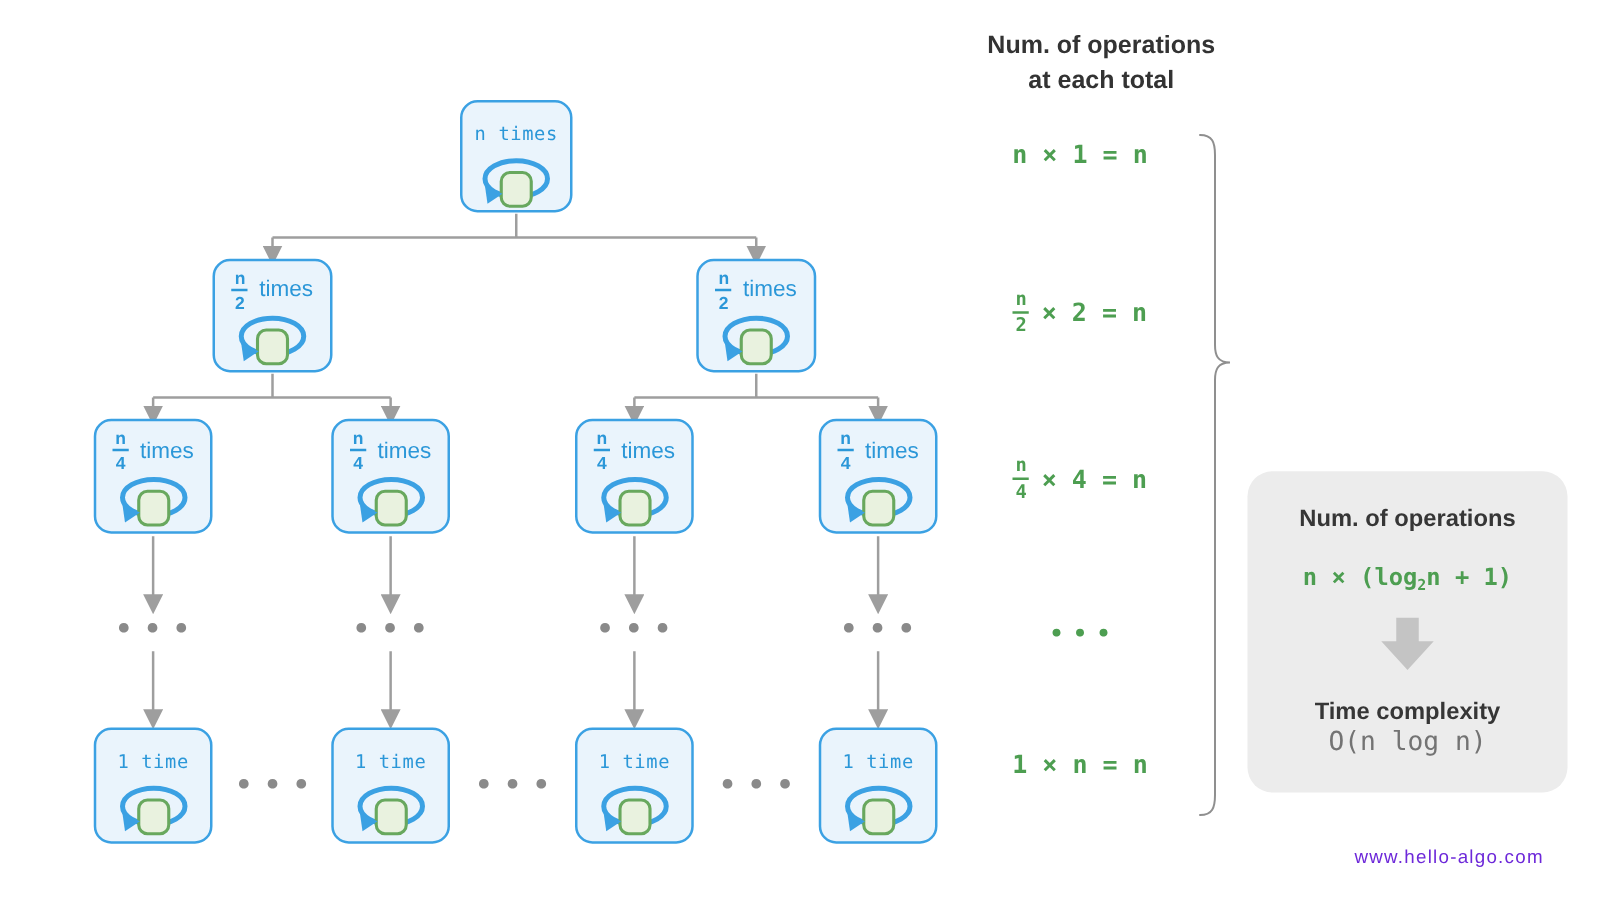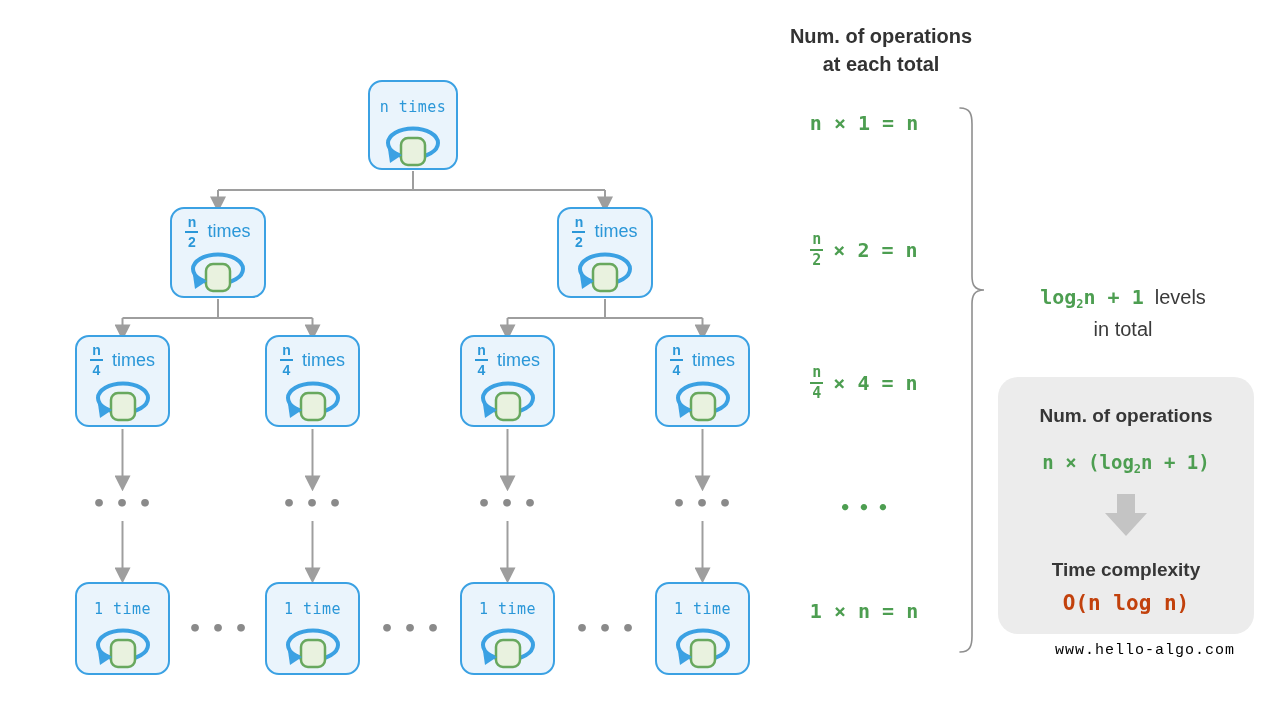--- a/index.html
+++ b/index.html
@@ -43,25 +43,25 @@
 
   
   .sumbox{position:absolute;left:998px;top:377px;width:256px;height:257px;background:#ECECEC;
           border-radius:20px;box-sizing:border-box;display:flex;flex-direction:column;align-items:center;
           padding-top:28px;}
   .sumtitle,.sumsub{font-size:19px;font-weight:700;color:#363636;}
   .sumformula{margin-top:24px;color:#4D9E51;font-family:"DejaVu Sans Mono",monospace;
               font-weight:700;font-size:19px;}
   .block-arrow{margin-top:21px;}
   .sumsub{margin-top:23px;}
-  .sumresult{margin-top:10px;color:#c2410c;font-family:"DejaVu Sans Mono",monospace;
-             font-weight:700;font-size:21px;}
-
-  .watermark{position:absolute;right:45px;top:642px;color:#000000;font-size:15px;letter-spacing:1px;
-             font-family:Liberation Mono, monospace;}
+  .sumresult{color:#737373;font-family:"DejaVu Sans Mono",monospace;
+             font-weight:400;font-size:21px;}
+
+  .watermark{position:absolute;right:45px;top:677px;color:#6d28d9;font-size:15px;letter-spacing:1px;
+             font-family:Liberation Sans, sans-serif;}
 
   svg.overlay{position:absolute;left:0;top:0;pointer-events:none;}
   .conn{stroke:#9E9E9E;stroke-width:2;fill:none;}
   .brace{stroke:#8F8F8F;stroke-width:1.6;fill:none;stroke-linecap:round;}
 </style>
 </head>
 <body>
 
 <div id="canvas">
 
@@ -271,24 +271,20 @@
       <span class="bar"></span>
       <span class="den">4</span>
     </span>
     <span>× 4 = n</span>
   </div>
 
   <div class="ann dotsrow" style="top:496px;height:22px">•••</div>
 
   <div class="ann" style="top:598px;height:26px">1 × n = n</div>
 
-  <div class="brace-label">
-    <div><span class="formula"><span>log</span><span class="sub">2</span><span>n + 1</span></span><span class="rest">levels</span></div>
-    <div>in total</div>
-  </div>
 
   <div class="sumbox">
     <div class="sumtitle">Num. of operations</div>
     <div class="sumformula"><span>n × (</span><span>log</span><span class="sub">2</span><span>n + 1)</span></div>
     <svg class="block-arrow" width="46" height="42" viewBox="0 0 46 42">
       <path d="M14 0 H32 V19 H44 L23 42 L2 19 H14 Z" fill="#C4C4C4"></path>
     </svg>
     <div class="sumsub">Time complexity</div>
     <div class="sumresult">O(n log n)</div>
   </div>

